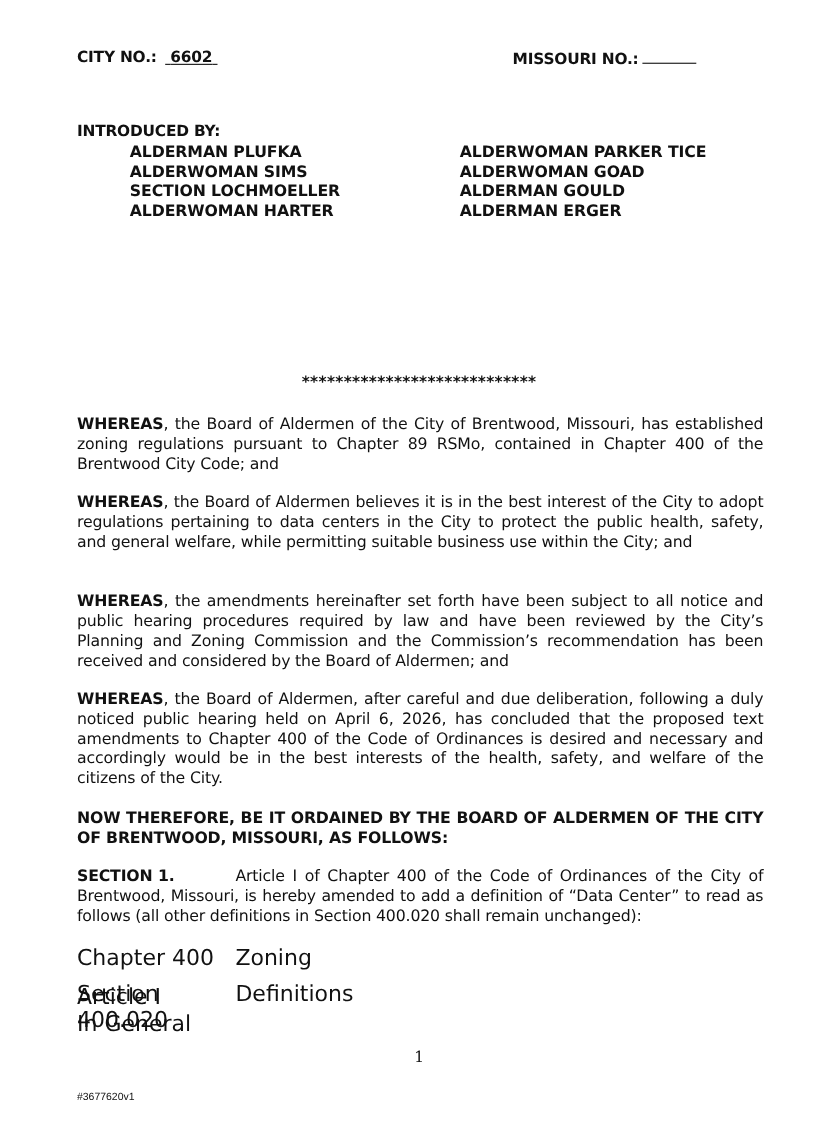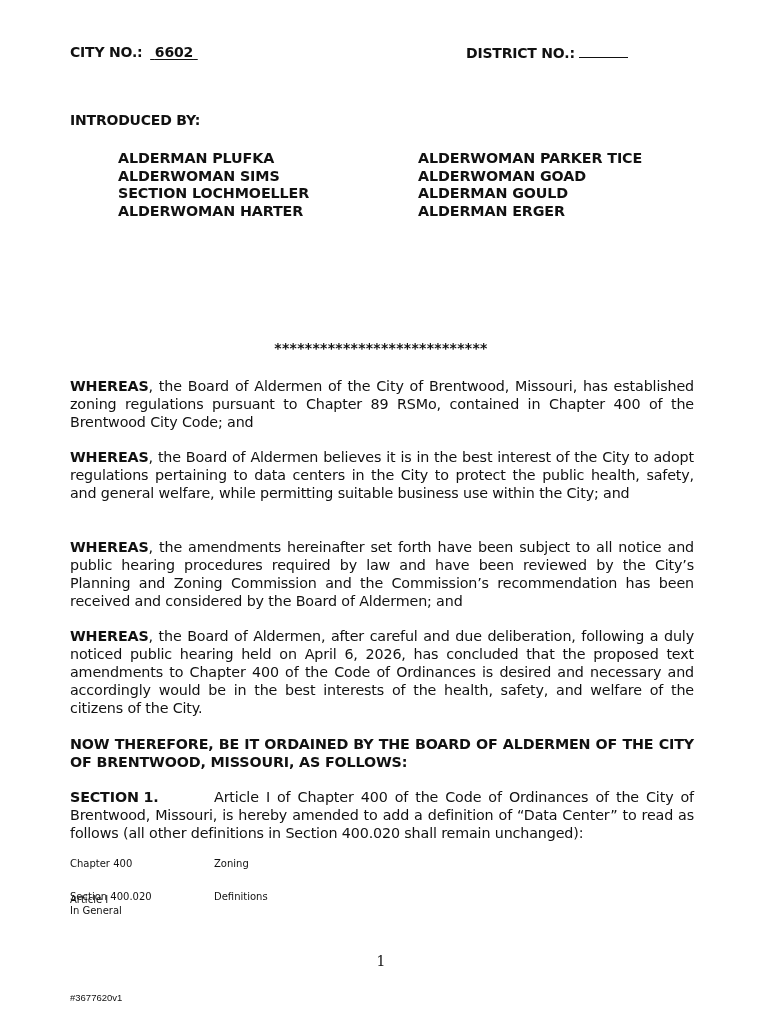--- a/index.html
+++ b/index.html
@@ -6,46 +6,46 @@
   body {
     width: 762px; height: 1027px; position: relative; overflow: hidden;
     font-family: "DejaVu Sans", sans-serif; color: #111111;
   }
   .page { position: absolute; left: 0; top: 0; width: 762px; height: 1027px; }
   .b { font-weight: bold; }
   .abs { position: absolute; }
   .hdr { font-size: 14px; font-weight: bold; letter-spacing: -0.2px; }
   .u { text-decoration: underline; text-underline-offset: 2px; }
   .blank { display: inline-block; width: 49px; border-bottom: 1.5px solid #111; height: 13px; vertical-align: baseline; margin-left: 4px; }
-  .sponsors { position: absolute; top: 150px; left: 118px; width: 560px; display: flex; gap: 40px; }
+  .sponsors { position: absolute; top: 131px; left: 118px; width: 560px; display: flex; gap: 40px; }
   .sponsors .col { width: 288px; font-size: 14.3px; font-weight: bold; line-height: 17.7px; letter-spacing: -0.1px; }
   .para {
     position: absolute; left: 70px; width: 624px;
     font-size: 14.3px; line-height: 18px; text-align: justify; letter-spacing: -0.15px;
   }
   .title-para { font-weight: bold; }
   .stars { position: absolute; top: 340px; left: 0; width: 762px; text-align: center; font-weight: bold; font-size: 14px; letter-spacing: 0.3px; }
   .sec-label { font-weight: bold; display: inline-block; width: 144px; }
-  .row { position: absolute; left: 70px; font-size: 10px; display: flex; }
+  .row { position: absolute; left: 70px; font-size: 20px; display: flex; }
   .row .k { width: 144px; }
   .pagenum { position: absolute; top: 953px; left: 0; width: 762px; text-align: center; font-family: "DejaVu Serif", serif; font-size: 14px; }
   .docid { position: absolute; top: 992px; left: 70px; font-family: "Liberation Sans", sans-serif; font-size: 9.5px; }
 </style>
 </head>
 <body>
 
 <div class="page">
 
   <div class="abs hdr" style="top:44px;left:70px;">
     <span>CITY NO.:</span>
     <span class="u" style="margin-left:3px;">&nbsp;<span>6602</span>&nbsp;</span>
   </div>
 
   <div class="abs hdr" style="top:44px;left:466px;">
-    <span>DISTRICT NO.:</span><span class="blank"></span>
+    <span>MISSOURI NO.:</span><span class="blank"></span>
   </div>
 
   <div class="abs hdr" style="top:112px;left:70px;">INTRODUCED BY:</div>
 
   <div class="sponsors">
     <div class="col">
       <div>ALDERMAN PLUFKA</div>
       <div>ALDERWOMAN SIMS</div>
       <div>SECTION LOCHMOELLER</div>
       <div>ALDERWOMAN HARTER</div>

